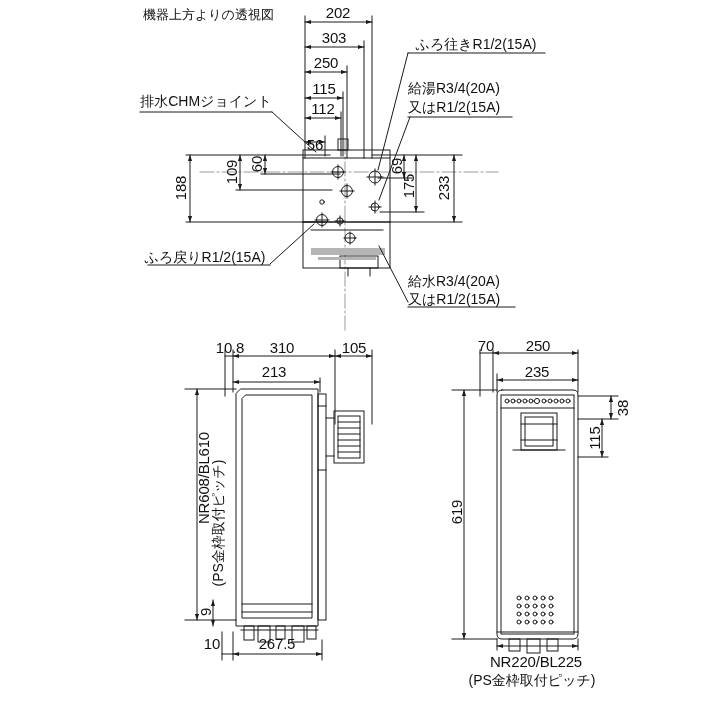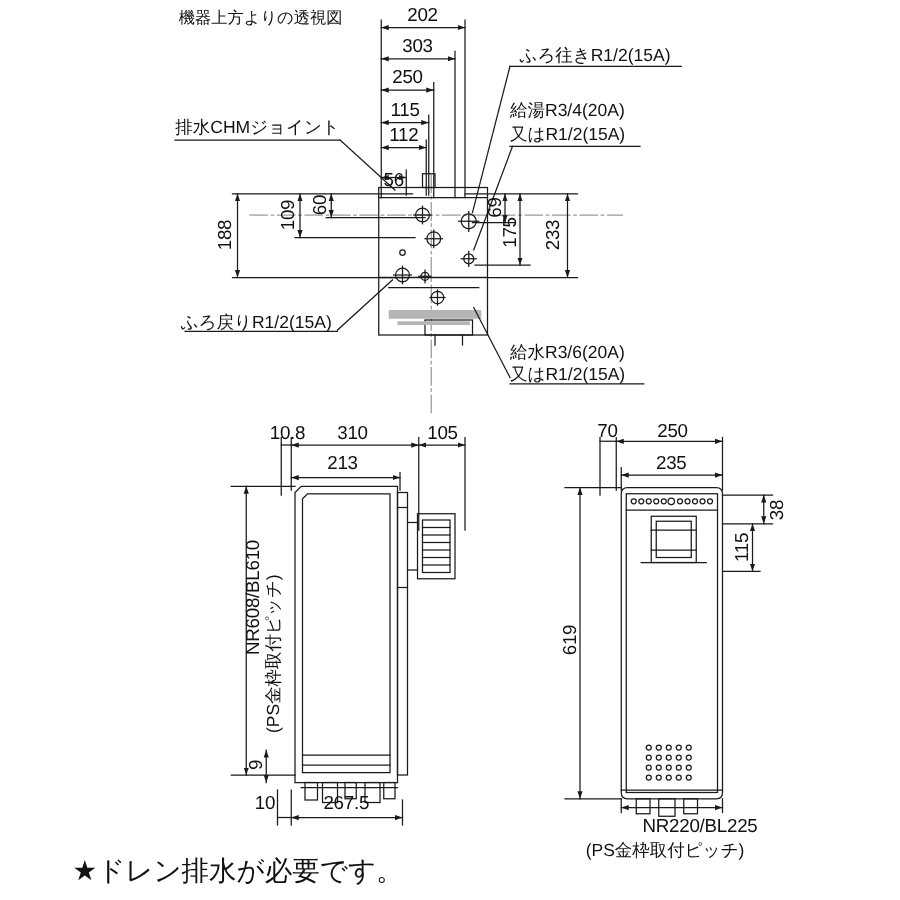--- a/index.html
+++ b/index.html
@@ -286,37 +286,36 @@
   <div class="t num rot" style="left:256px;top:164px">60</div>
   <div class="t num rot" style="left:396px;top:166px">69</div>
   <div class="t num rot" style="left:408px;top:186px">175</div>
   <div class="t num rot" style="left:443px;top:188px">233</div>
 
   <div class="t jp" style="left:206px;top:101px">排水CHMジョイント</div>
   <div class="t jp" style="left:476px;top:44px">ふろ往きR1/2(15A)</div>
   <div class="t jp lbl-left" style="left:408px;top:88px">給湯R3/4(20A)</div>
   <div class="t jp lbl-left" style="left:408px;top:107px">又はR1/2(15A)</div>
   <div class="t jp" style="left:205px;top:257px">ふろ戻りR1/2(15A)</div>
-  <div class="t jp lbl-left" style="left:408px;top:281px">給水R3/6(20A)</div>
+  <div class="t jp lbl-left" style="left:408px;top:281px">給水R3/4(20A)</div>
   <div class="t jp lbl-left" style="left:408px;top:299px">又はR1/2(15A)</div>
 
   <div class="t num" style="left:230px;top:347px">10.8</div>
   <div class="t num" style="left:282px;top:347px">310</div>
   <div class="t num" style="left:354px;top:347px">105</div>
   <div class="t num" style="left:274px;top:371px">213</div>
   <div class="t num rot" style="left:203px;top:478px">NR608/BL610</div>
   <div class="t jp rot" style="left:218px;top:523px">(PS金枠取付ピッチ)</div>
   <div class="t num rot" style="left:205px;top:612px">9</div>
   <div class="t num" style="left:212px;top:643px">10</div>
   <div class="t num" style="left:277px;top:643px">267.5</div>
 
   <div class="t num" style="left:486px;top:345px">70</div>
   <div class="t num" style="left:538px;top:345px">250</div>
   <div class="t num" style="left:537px;top:371px">235</div>
   <div class="t num rot" style="left:622px;top:408px">38</div>
   <div class="t num rot" style="left:594px;top:438px">115</div>
   <div class="t num rot" style="left:456px;top:512px">619</div>
-  <div class="t num" style="left:560px;top:661px">NR220/BL225</div>
+  <div class="t num" style="left:536px;top:661px">NR220/BL225</div>
   <div class="t jp" style="left:532px;top:680px">(PS金枠取付ピッチ)</div>
 
-  <div class="t foot" style="left:58px;top:686px">★ドレン排水が必要です。</div>
 
 </div>
 
 </body></html>

